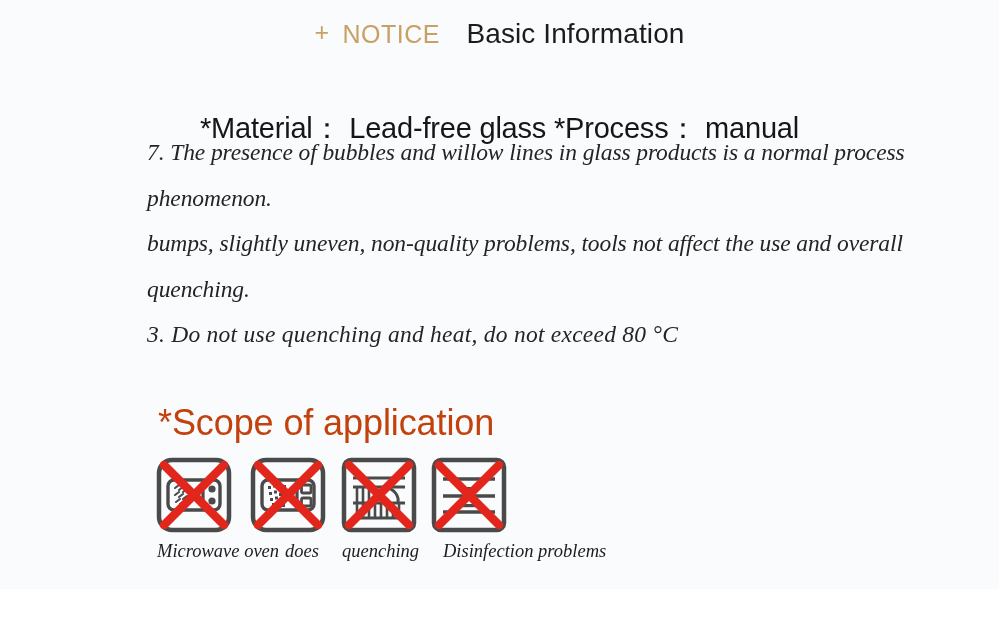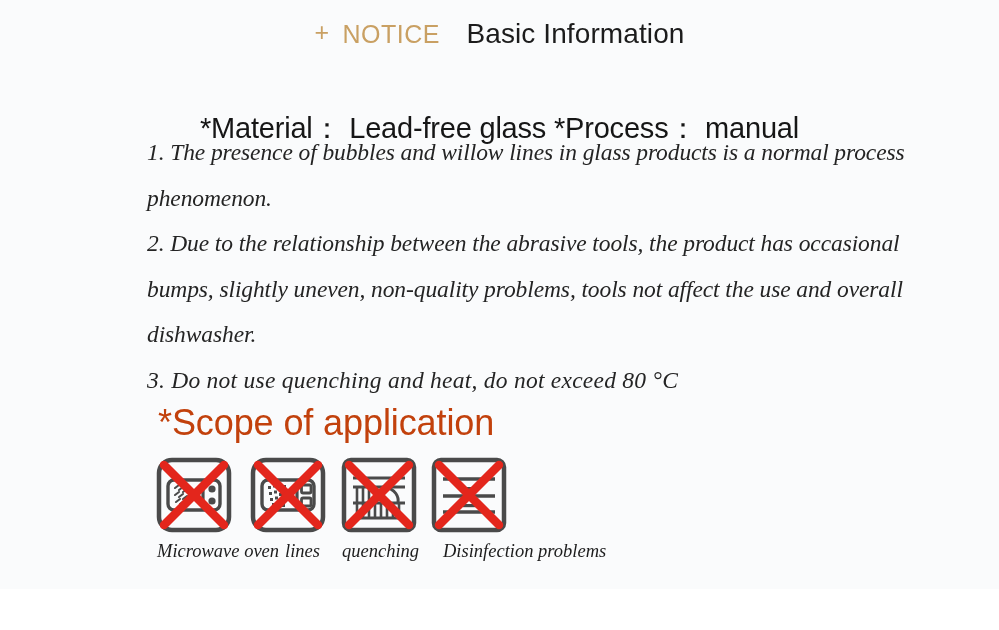--- a/index.html
+++ b/index.html
@@ -165,25 +165,24 @@
 
   <div class="header-row">
     <span class="plus-icon">+</span>
     <span class="notice-word">NOTICE</span>
     <span class="basic-info">Basic Information</span>
   </div>
 
   <div class="subtitle">*Material： Lead-free glass *Process： manual</div>
 
   <div class="body-block">
-    <div class="body-line">1. The presence of bubbles and willow lines in glass products is a normal process</div>
+    <div class="body-line">7. The presence of bubbles and willow lines in glass products is a normal process</div>
     <div class="body-line">phenomenon.</div>
-    <div class="body-line">2. Due to the relationship between the abrasive tools, the product has occasional</div>
     <div class="body-line">bumps, slightly uneven, non-quality problems, tools not affect the use and overall</div>
-    <div class="body-line">dishwasher.</div>
+    <div class="body-line">quenching.</div>
     <div class="body-line wide">3. Do not use quenching and heat, do not exceed 80 °C</div>
   </div>
 
   <div class="scope-heading">*Scope of application</div>
 
   <div class="icon-row">
 
     <div class="icon-cell c0">
       <svg width="78" height="78" viewBox="0 0 78 78" xmlns="http://www.w3.org/2000/svg">
         <rect x="4" y="4" width="70" height="70" rx="13" ry="13" fill="none" stroke="#4a4a4a" stroke-width="4.5"></rect>
@@ -281,17 +280,17 @@
         <g stroke="#e3261c" stroke-width="8.5" stroke-linecap="round">
           <line x1="9" y1="9" x2="69" y2="69"></line>
           <line x1="69" y1="9" x2="9" y2="69"></line>
         </g>
       </svg>
     </div>
   </div>
 
   <div class="label-row">
     <span class="icon-label l0">Microwave oven</span>
-    <span class="icon-label l1">lines</span>
+    <span class="icon-label l1">does</span>
     <span class="icon-label l2">quenching</span>
     <span class="icon-label l3">Disinfection problems</span>
   </div>
 </div>
 
 </body></html>

